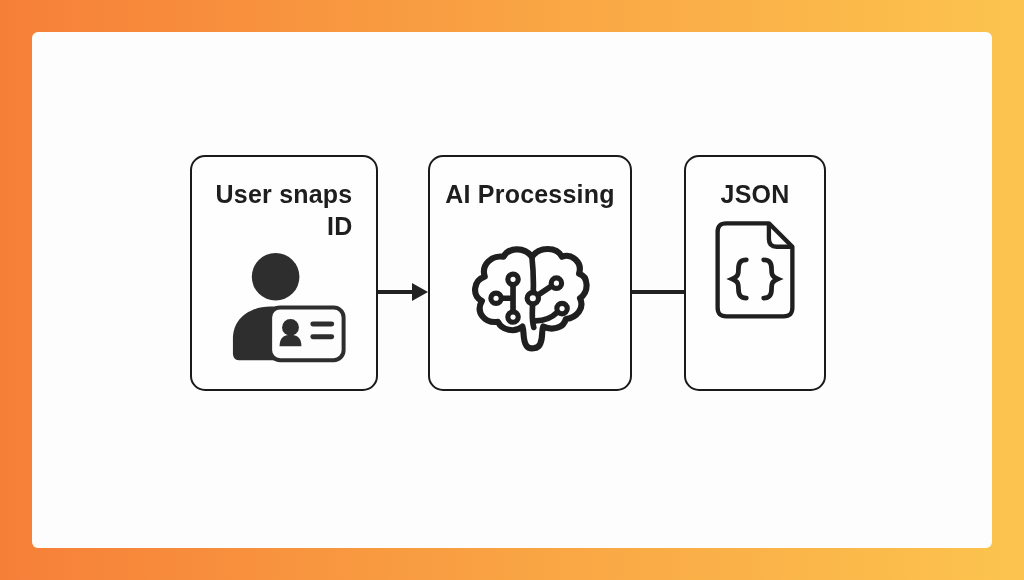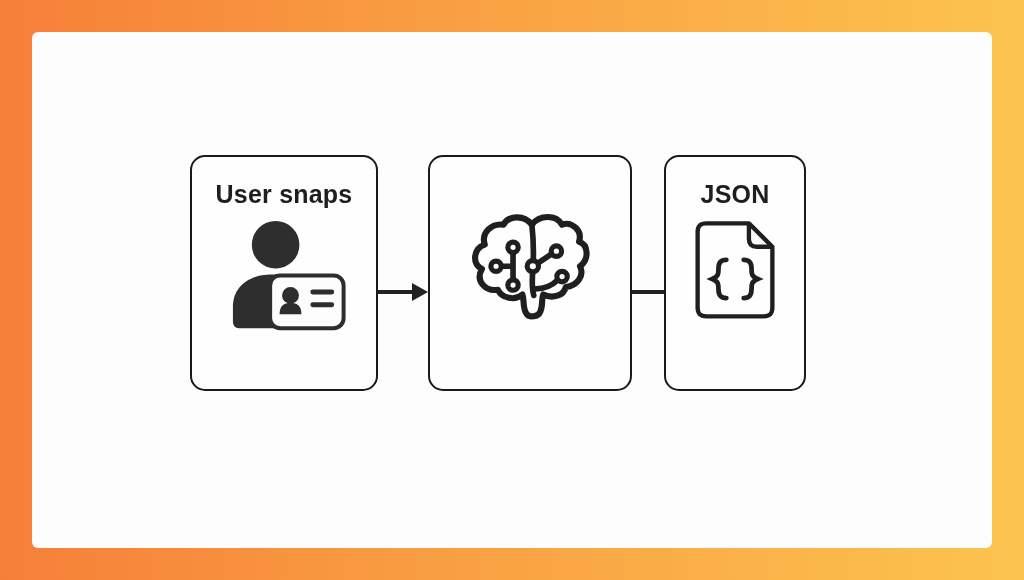--- a/index.html
+++ b/index.html
@@ -24,21 +24,21 @@
     border: 2.5px solid #1a1a1a;
     border-radius: 15px;
     box-sizing: border-box;
     display: flex;
     flex-direction: column;
     align-items: center;
     padding-top: 21px;
   }
   .box-1 { left: 158px; width: 188px; }
   .box-2 { left: 396px; width: 204px; }
-  .box-3 { left: 632px; width: 142px; }
+  .box-3 { left: 652px; width: 142px; }
   .step-title {
     font-size: 25px;
     line-height: 32px;
     font-weight: 700;
     color: #1e1e1e;
     text-align: right;
     letter-spacing: 0.2px;
     white-space: nowrap;
   }
   .step-title span { display: block; }
@@ -65,40 +65,44 @@
   }
 </style>
 </head>
 <body>
 
 <div class="surface">
 
   <div class="step-box box-1">
     <div class="step-title">
       <span>User snaps</span>
+      <span>ID</span>
     </div>
     <span class="icon-wrap icon-user">
       <svg width="134" height="139" viewBox="0 0 135 140">
         <circle cx="53" cy="34" r="24" fill="#2e2e2e"></circle>
         <path d="M 16 118 C 12 118 10 115 10 111 L 10 96 C 10 76 27 64 48 64 L 58 64 L 58 118 Z" fill="#2e2e2e"></path>
         <rect x="47.5" y="65" width="74" height="53" rx="10" fill="#fdfdfd" stroke="#2e2e2e" stroke-width="4"></rect>
         <circle cx="68" cy="85" r="8.5" fill="#2e2e2e"></circle>
         <path d="M 57 104 C 57 96 61 92.5 68 92.5 C 75 92.5 79 96 79 104 Z" fill="#2e2e2e"></path>
         <rect x="88" y="79" width="24" height="5" rx="2.5" fill="#2e2e2e"></rect>
         <rect x="88" y="92" width="24" height="5" rx="2.5" fill="#2e2e2e"></rect>
       </svg>
     </span>
   </div>
 
   <div class="connector connector-1">
     <div class="connector-line"></div>
     <div class="connector-head"></div>
   </div>
 
   <div class="step-box box-2">
+    <div class="step-title">
+      <span>AI Processing</span>
+    </div>
     <span class="icon-wrap icon-brain">
       <svg width="138" height="132" viewBox="0 0 140 140">
         <path d="M 72 22 C 64 11 47 12 42 22 C 29 20 18 31 22 43 C 10 47 8 63 19 69 C 12 81 22 93 36 91 C 40 100 54 103 62 96 C 64 101 62 110 66 116 C 69 121 79 120 81 114 C 84 107 82 100 84 96 C 94 101 106 97 108 88 C 120 87 128 76 123 66 C 133 59 132 43 122 40 C 126 28 114 18 104 22 C 98 11 80 11 72 22 Z" fill="#fefefe" stroke="#1f1f1f" stroke-width="6.5" stroke-linejoin="round"></path>
         <path d="M 72 22 C 74 40 74 55 73 70 C 72 82 72 90 74 97" fill="none" stroke="#1f1f1f" stroke-width="6" stroke-linecap="round"></path>
         <path d="M 52 52 V 80 M 52 66 H 40" fill="none" stroke="#1f1f1f" stroke-width="6" stroke-linecap="round"></path>
         <path d="M 93 53 L 78 63" fill="none" stroke="#1f1f1f" stroke-width="6" stroke-linecap="round"></path>
         <path d="M 99 81 C 92 88 84 90 76 90" fill="none" stroke="#1f1f1f" stroke-width="6" stroke-linecap="round"></path>
         <circle cx="52" cy="46" r="5.5" fill="#fefefe" stroke="#1f1f1f" stroke-width="5.5"></circle>
         <circle cx="34" cy="66" r="5.5" fill="#fefefe" stroke="#1f1f1f" stroke-width="5.5"></circle>
         <circle cx="52" cy="86" r="5.5" fill="#fefefe" stroke="#1f1f1f" stroke-width="5.5"></circle>

